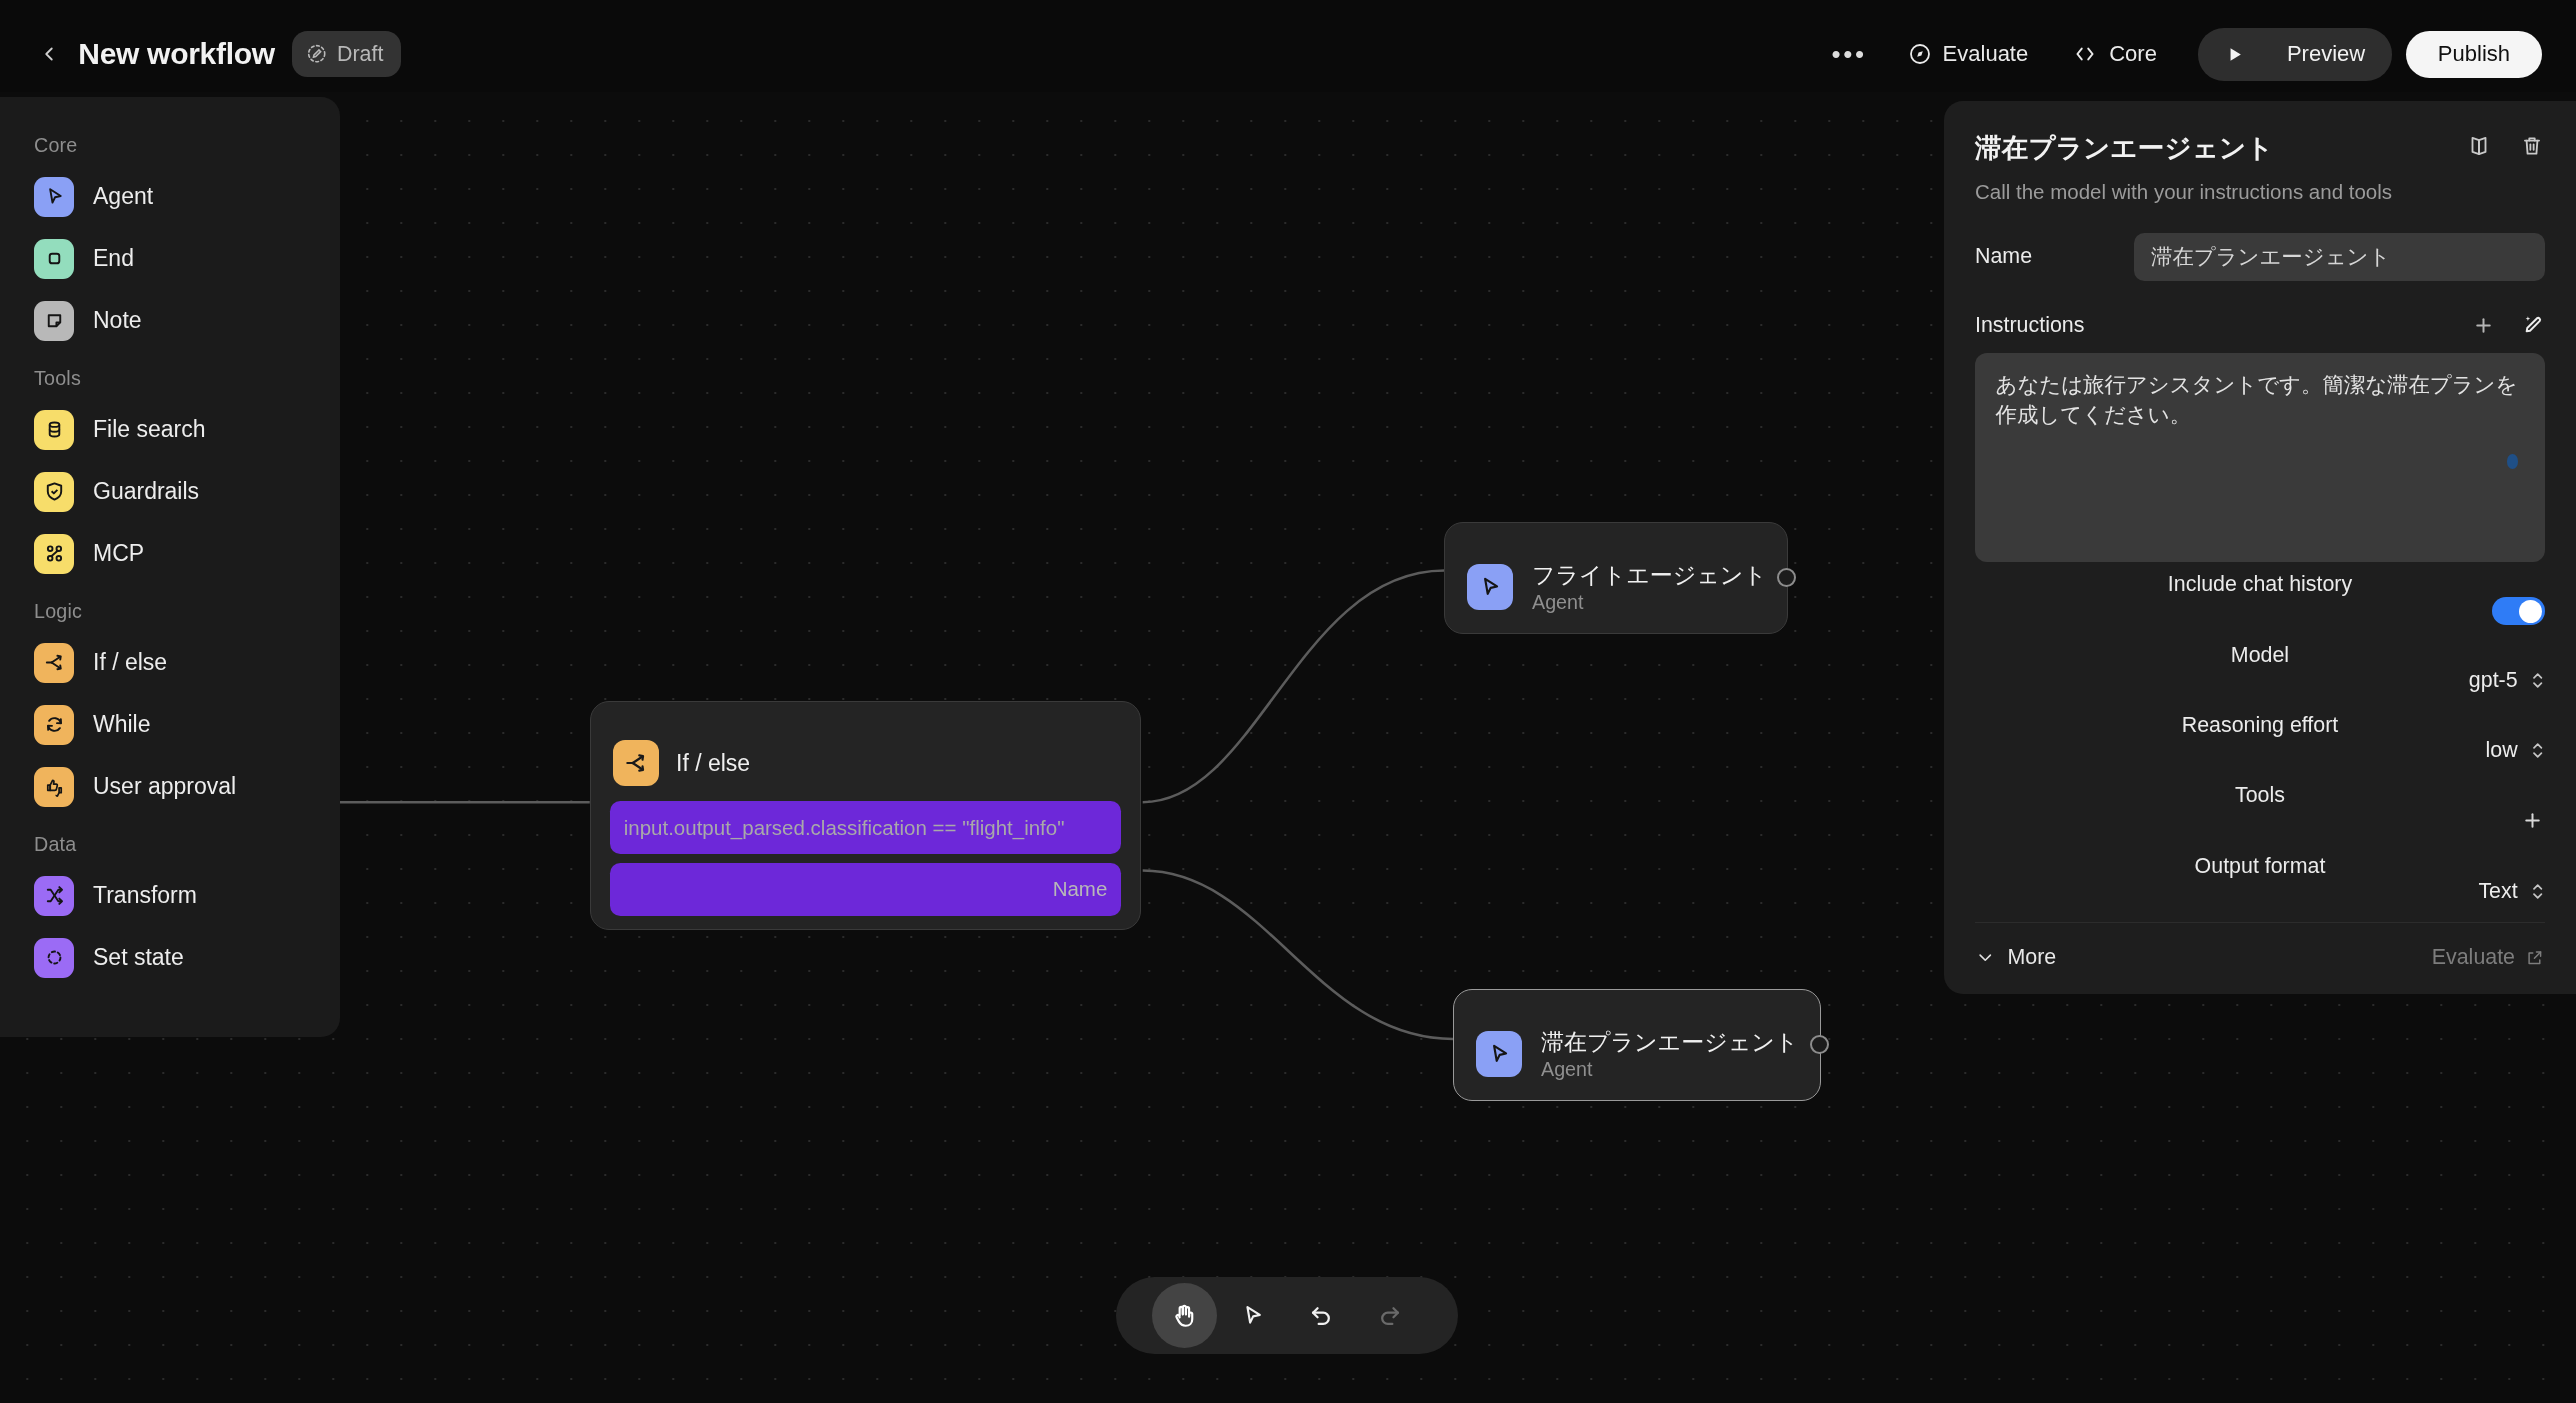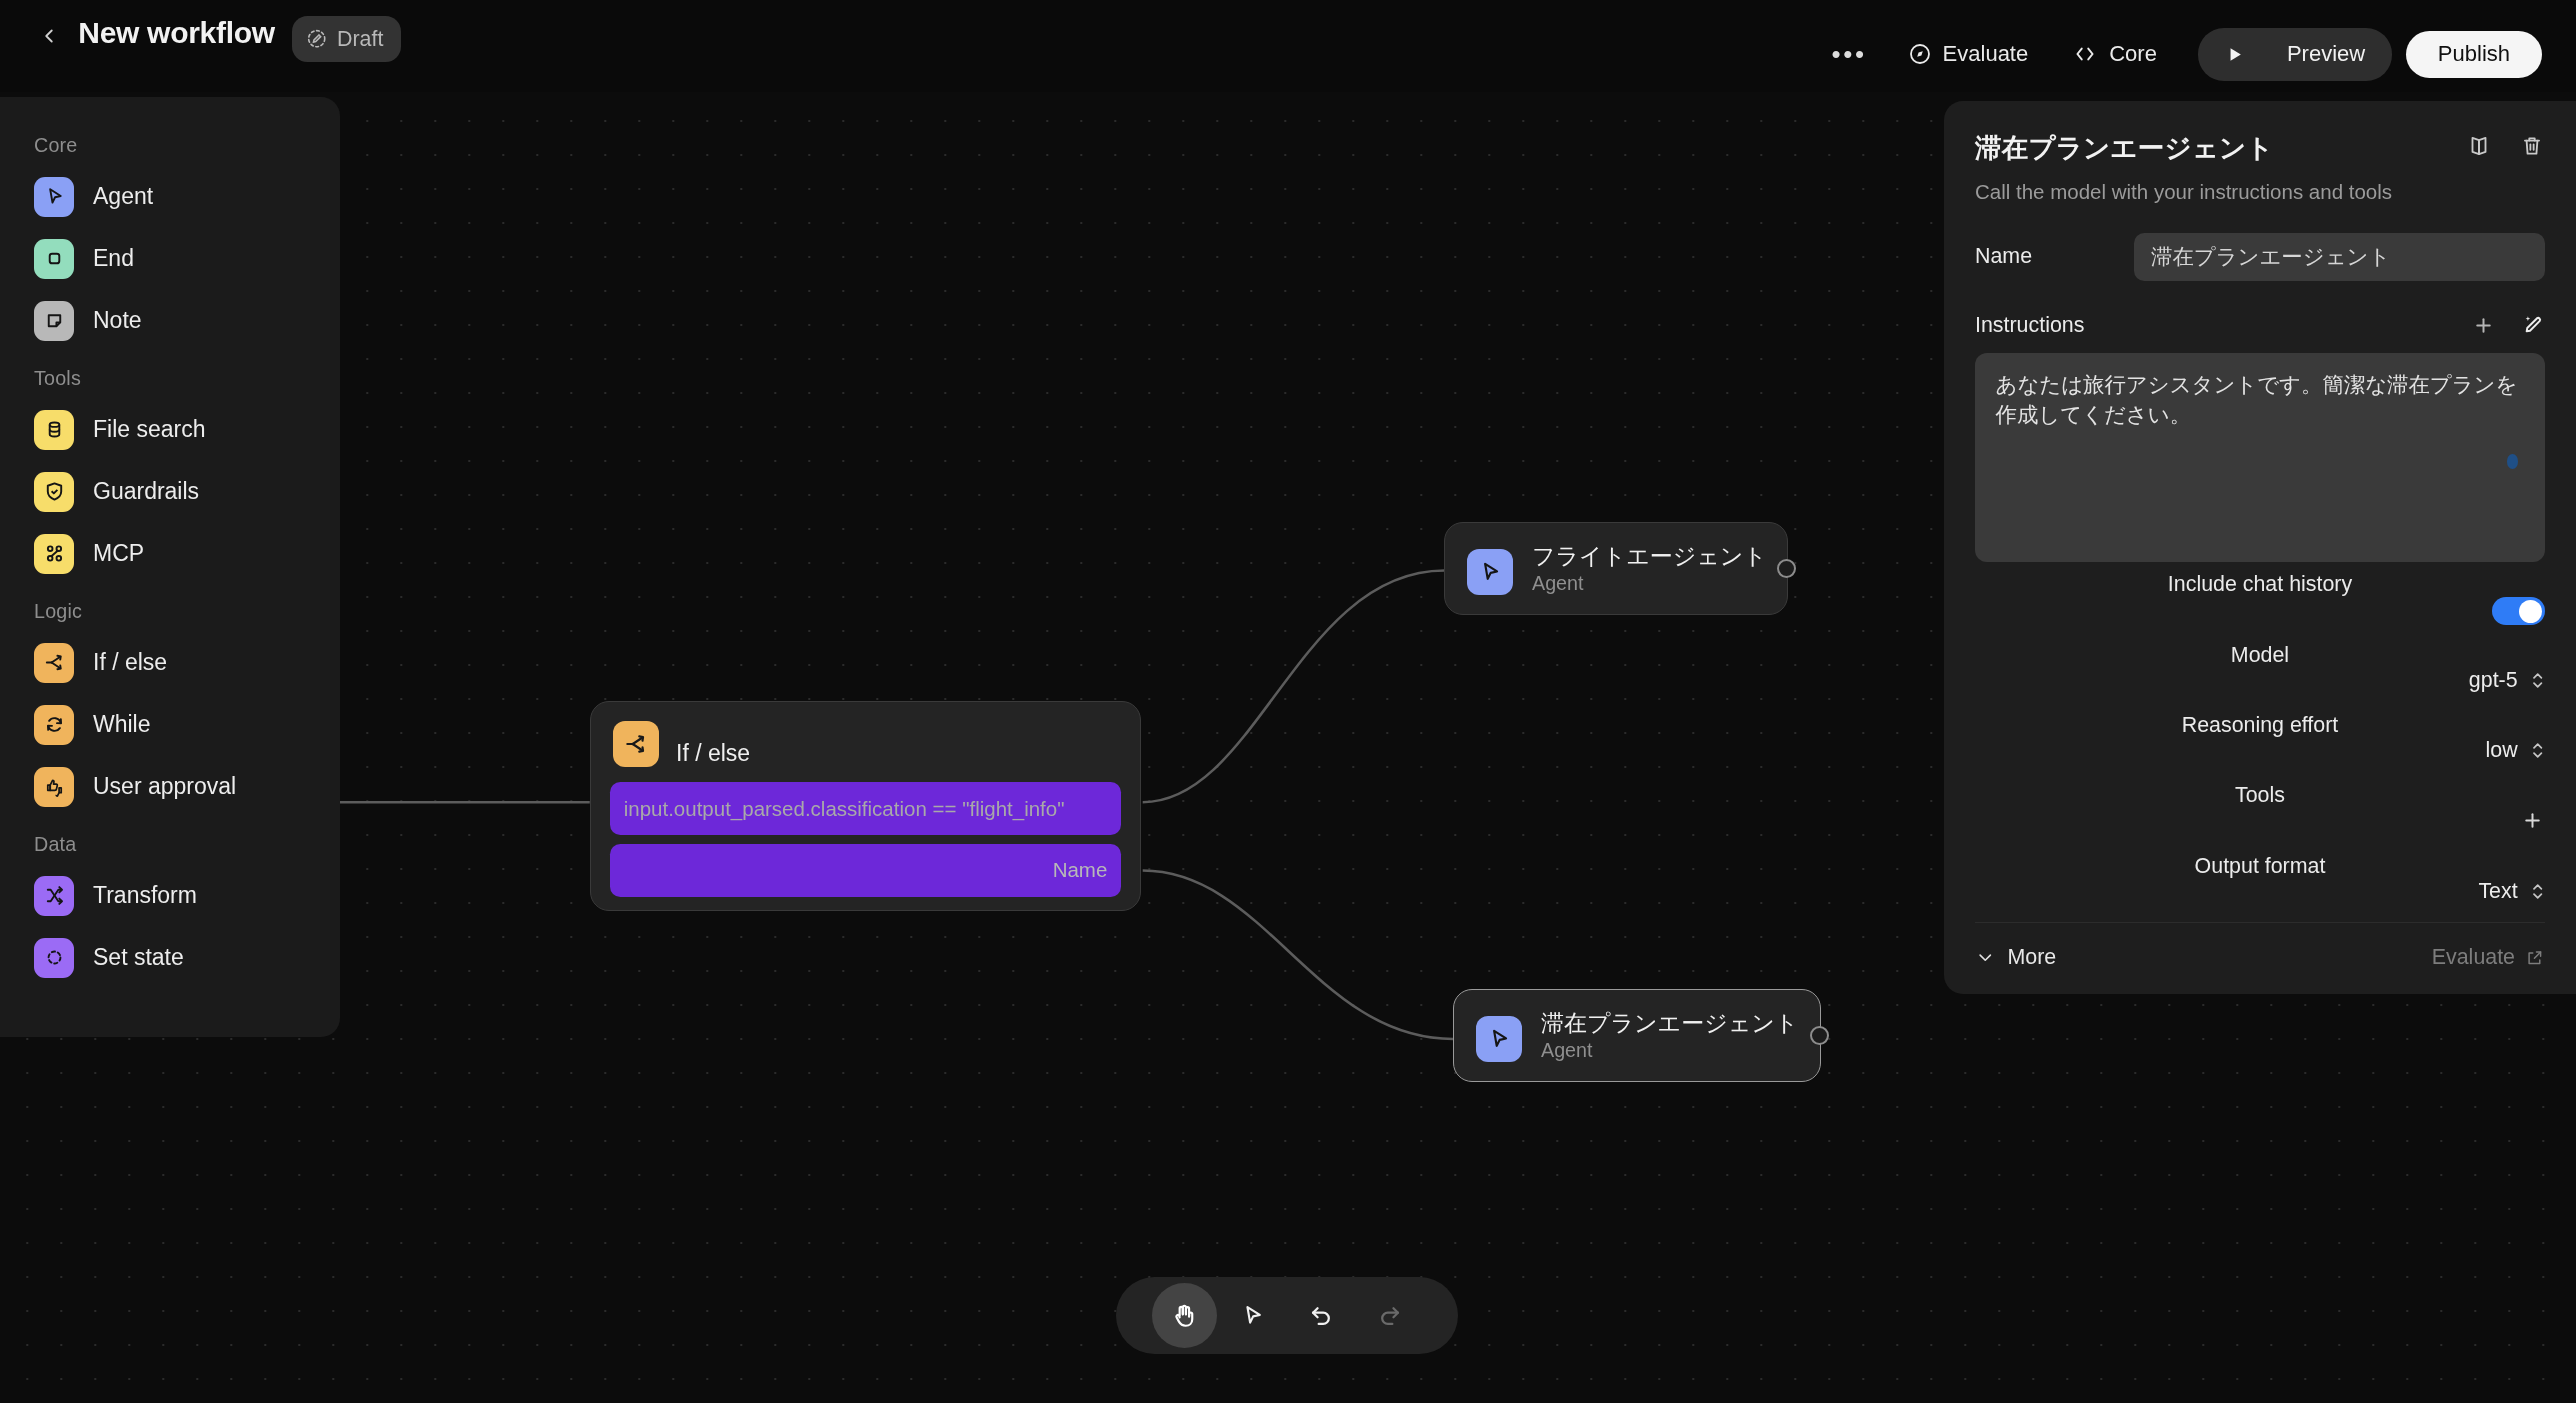--- a/index.html
+++ b/index.html
@@ -8,21 +8,21 @@
     background: #0a0a0a;
     font-family: "Liberation Sans", "DejaVu Sans", sans-serif;
     overflow: hidden;
     -webkit-font-smoothing: antialiased;
   }
   .app { position: relative; width: 2576px; height: 1403px; background: #0a0a0a; }
 
   
   .header {
     position: absolute; top: 0; left: 0; width: 2576px; height: 92px;
-    display: flex; padding: 16px 34px 0 29px; z-index: 40;
+    display: flex; align-items: center; padding: 16px 34px 0 29px; z-index: 40;
   }
   .back-btn {
     width: 39px; height: 39px; display: flex; align-items: center; justify-content: center;
     color: #cfcfcf; border-radius: 8.5px; cursor: pointer;
   }
   .wf-title {
     font-size: 30px; font-weight: 700; color: #f2f2f2; letter-spacing: -0.3px;
     margin-left: 10.3px; margin-right: 17px; white-space: nowrap;
   }
   .draft-badge {
@@ -73,21 +73,21 @@
     align-items: center; justify-content: center; flex: 0 0 auto;
   }
   .pal-label { color: #ededed; font-size: 23px; white-space: nowrap; }
 
   
   .node {
     position: absolute; background: #242424; border: 1.7px solid #3a3a3a;
     border-radius: 19px; z-index: 10;
   }
   .node.selected { border-color: #9a9a9a; }
-  .node-row { display: flex; align-items: flex-end; gap: 19px; padding: 19px 22px; }
+  .node-row { display: flex; align-items: center; gap: 19px; padding: 19px 22px; margin-top: 19px; }
   .node-icon {
     width: 46px; height: 46px; border-radius: 12px; flex: 0 0 auto;
     display: flex; align-items: center; justify-content: center;
   }
   .node-title { color: #f0f0f0; font-size: 23px; line-height: 1.22; white-space: nowrap; }
   .node-sub { color: #8f8f8f; font-size: 19.7px; margin-top: 1.7px; }
   .port {
     position: absolute; width: 19px; height: 19px; border-radius: 50%;
     background: #1c1c1c; border: 2.1px solid #8c8c8c; top: 50%; margin-top: -9.4px;
   }

